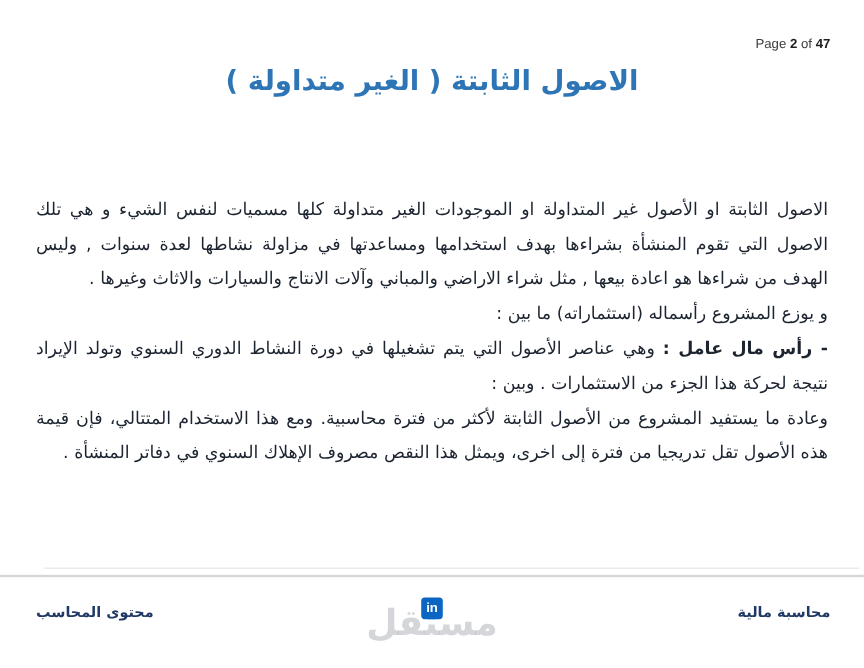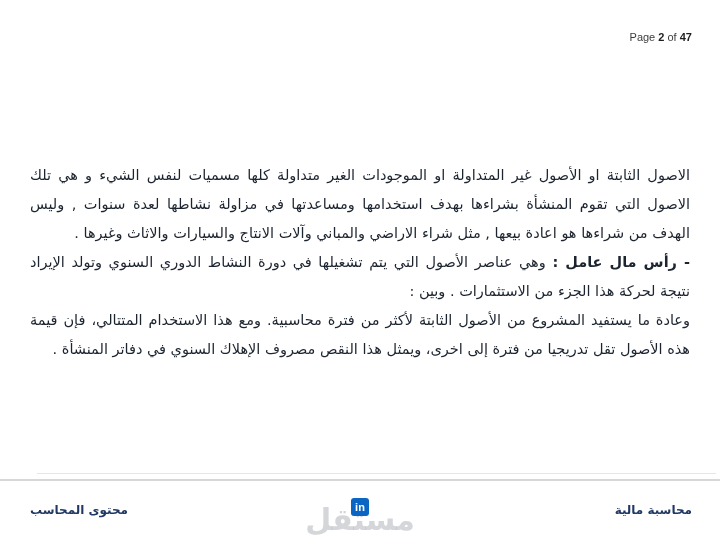--- a/index.html
+++ b/index.html
@@ -133,23 +133,25 @@
 
 <div class="page">
 
   <div class="page-number">
     <span>Page</span>
     <span class="bold">2</span>
     <span>of</span>
     <span class="bold">47</span>
   </div>
 
+  <h1 class="title-ar">الاصول الثابتة ( الغير متداولة )</h1>
 
   <div class="content">
     <p class="para">الاصول الثابتة او الأصول غير المتداولة او الموجودات الغير متداولة كلها مسميات لنفس الشيء و هي تلك الاصول التي تقوم المنشأة بشراءها بهدف استخدامها ومساعدتها في مزاولة نشاطها لعدة سنوات , وليس الهدف من شراءها هو اعادة بيعها , مثل شراء الاراضي والمباني وآلات الانتاج والسيارات والاثاث وغيرها .</p>
+    <p class="para">و يوزع المشروع رأسماله (استثماراته) ما بين :</p>
     <p class="para"><span class="bold">- رأس مال عامل :</span> <span>وهي عناصر الأصول التي يتم تشغيلها في دورة النشاط الدوري السنوي وتولد الإيراد نتيجة لحركة هذا الجزء من الاستثمارات . وبين :</span></p>
     <p class="para">وعادة ما يستفيد المشروع من الأصول الثابتة لأكثر من فترة محاسبية. ومع هذا الاستخدام المتتالي، فإن قيمة هذه الأصول تقل تدريجيا من فترة إلى اخرى، ويمثل هذا النقص مصروف الإهلاك السنوي في دفاتر المنشأة .</p>
   </div>
 
   <div class="divider-a"></div>
   <div class="divider-b"></div>
 
   <div class="watermark">
     <div class="watermark-ar">مستقل</div>
   </div>

